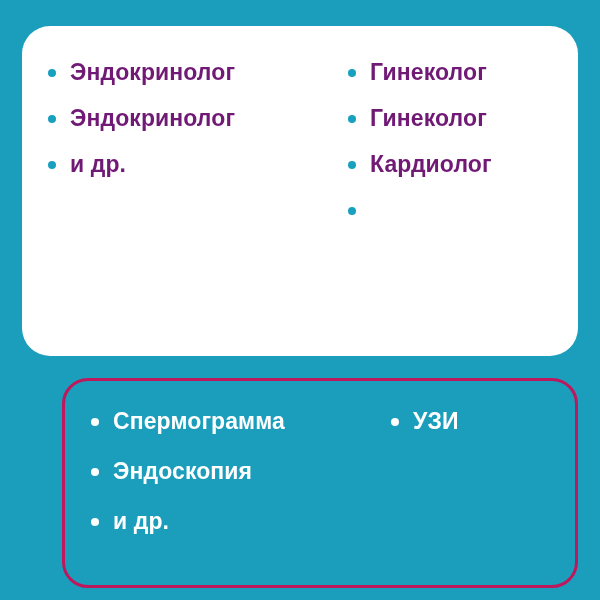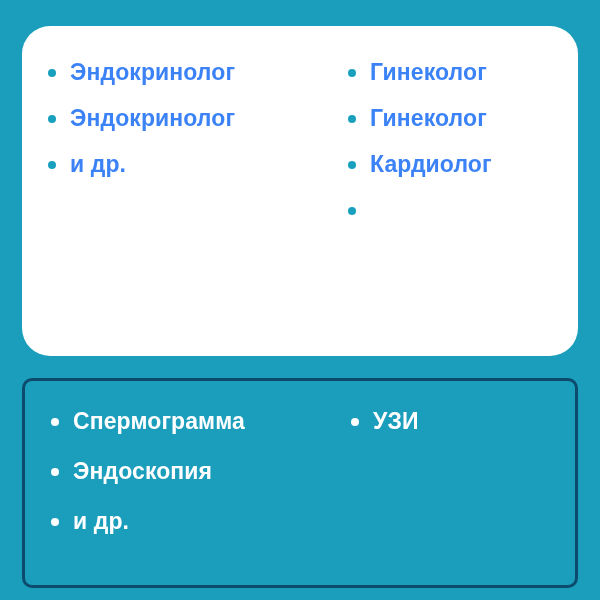--- a/index.html
+++ b/index.html
@@ -29,25 +29,26 @@
     background: #ffffff;
     border-radius: 28px;
     box-sizing: border-box;
     padding: 34px 26px 30px 26px;
     flex: 0 0 auto;
     height: 330px;
   }
   
   .card-outline {
     background: transparent;
-    border: 3px solid #0c4a6e;
-    border-radius: 10px;
+    border: 3px solid #be185d;
+    border-radius: 26px;
     box-sizing: border-box;
     padding: 28px 26px 26px 26px;
     flex: 1 1 auto;
+    margin-left: 40px;
   }
 
   .cols {
     display: flex;
     flex-direction: row;
     align-items: flex-start;
     height: 100%;
   }
   .col-a { width: 300px; }
   .col-b { flex: 1 1 auto; }
@@ -70,21 +71,21 @@
 
   .bullet {
     flex: 0 0 auto;
     width: 8px;
     height: 8px;
     border-radius: 50%;
     margin-top: 9px;
     margin-right: 14px;
   }
 
-  .card-white .item-text { color: #3b82f6; }
+  .card-white .item-text { color: #701a75; }
   .card-white .bullet { background: #19a0bf; }
 
   .card-outline .item-text { color: #ffffff; }
   .card-outline .bullet { background: #ffffff; }
 
   .card-outline ul.list li { margin-bottom: 26px; }
 </style>
 </head>
 <body>
 

